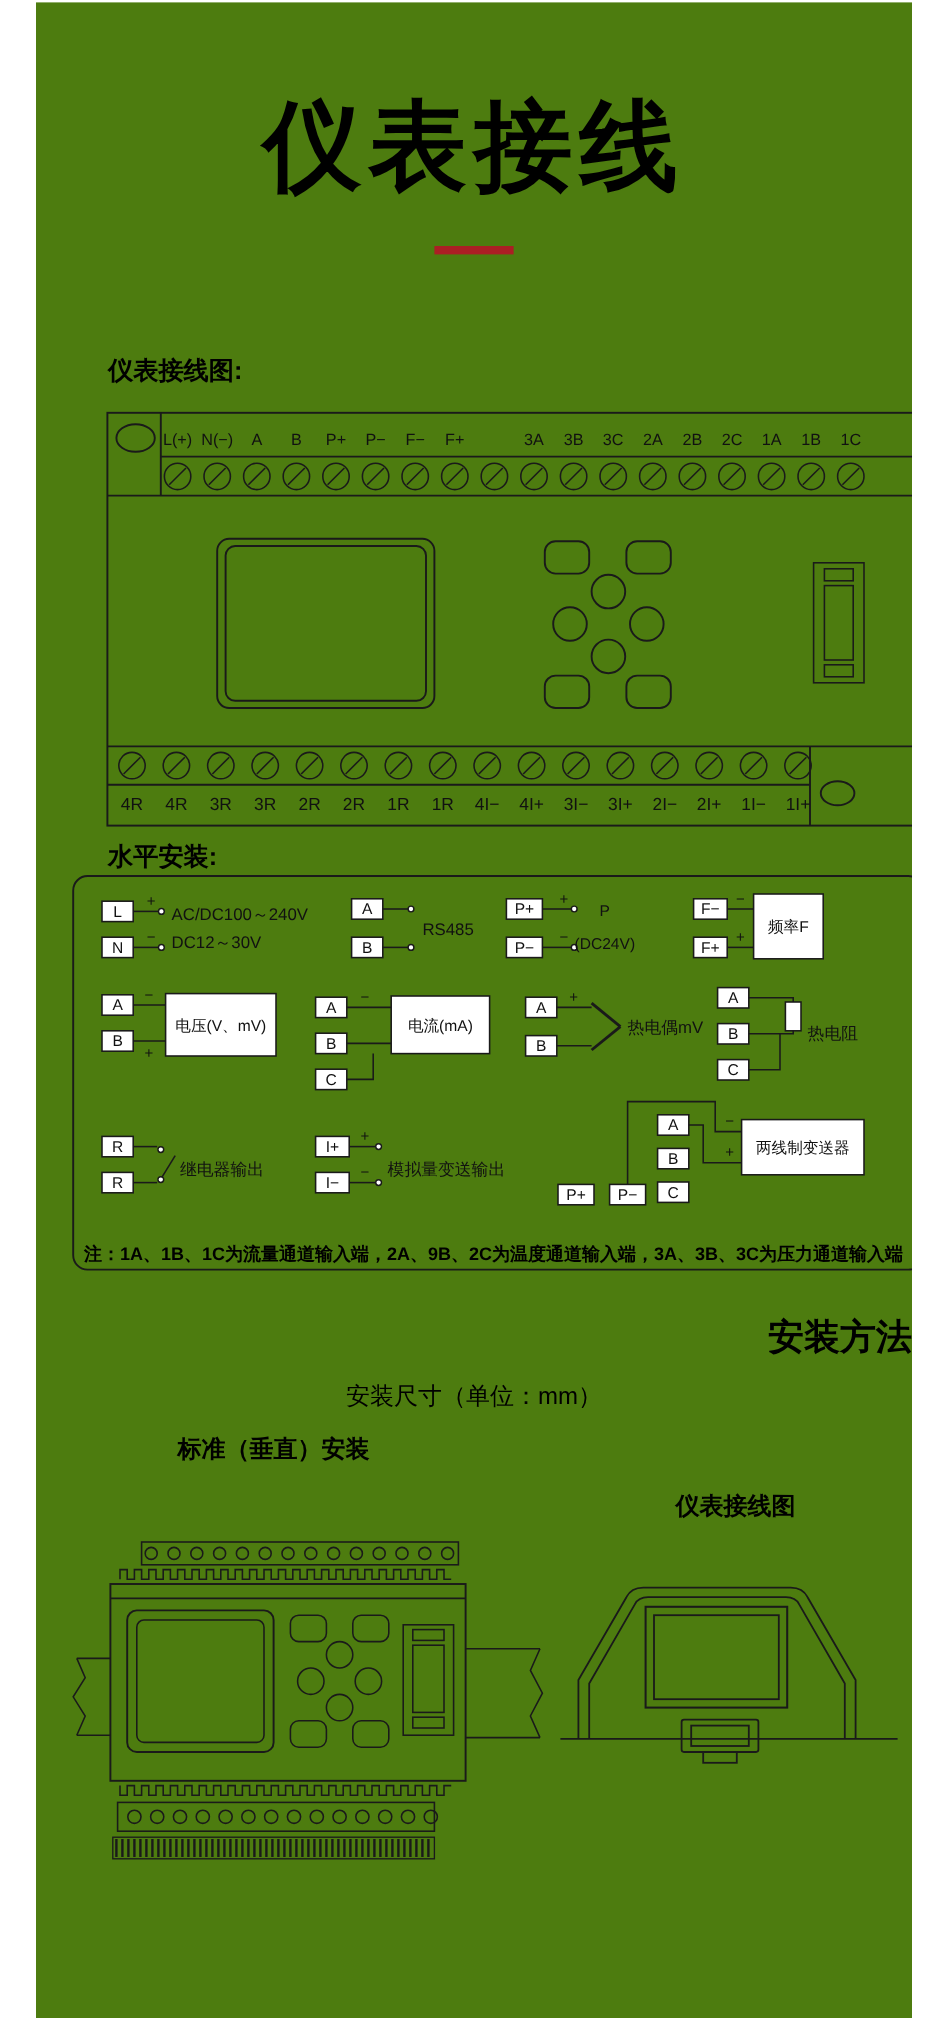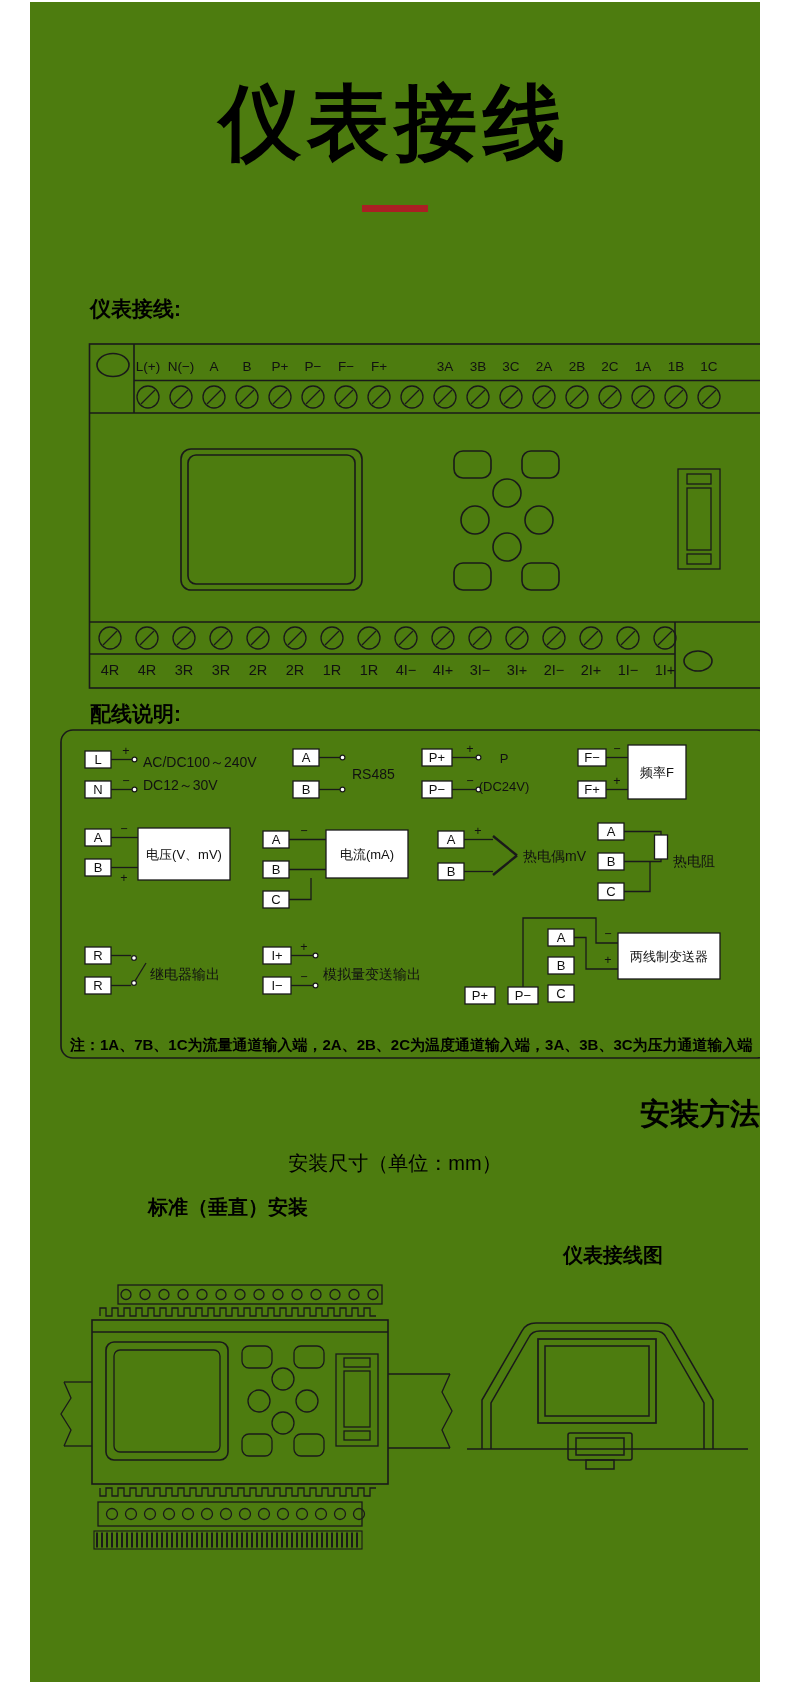--- a/index.html
+++ b/index.html
@@ -30,21 +30,21 @@
   .dot{fill:#fff;stroke:#1a1a1a;stroke-width:1.2}
 </style>
 </head>
 <body>
 
 <div class="page">
 
   <h1 class="title">仪表接线</h1>
   <div class="title-underline"></div>
 
-  <div class="sec-label s1">仪表接线:</div>
+  <div class="sec-label s1">仪表接线图:</div>
 
   <svg style="left:55px;top:338px" width="680" height="352" viewBox="55 338 680 352">
     <defs>
       <g id="screw">
         <circle r="11"></circle>
         <line x1="-7" y1="7" x2="7" y2="-7"></line>
       </g>
     </defs>
     <g class="ln">
       <rect x="59.5" y="342" width="671.5" height="344"></rect>
@@ -147,21 +147,21 @@
       <text class="bl" x="413" y="673">4I+</text>
       <text class="bl" x="450" y="673">3I−</text>
       <text class="bl" x="487" y="673">3I+</text>
       <text class="bl" x="524" y="673">2I−</text>
       <text class="bl" x="561" y="673">2I+</text>
       <text class="bl" x="598" y="673">1I−</text>
       <text class="bl" x="635" y="673">1I+</text>
     </g>
   </svg>
 
-  <div class="sec-label s2">配线说明:</div>
+  <div class="sec-label s2">水平安装:</div>
 
   <svg style="left:28px;top:725px" width="714" height="334" viewBox="28 725 714 334">
     <rect class="ln" x="31" y="728" width="708" height="328" rx="12"></rect>
 
     <g>
       <rect class="tbox" x="55" y="749" width="26" height="17"></rect>
         <text class="wt" x="68" y="762">L</text>
       <rect class="tbox" x="55" y="779" width="26" height="17"></rect>
         <text class="wt" x="68" y="792">N</text>
       <line class="ln2" x1="81" y1="757.5" x2="102" y2="757.5"></line>
@@ -313,21 +313,21 @@
         <text class="wt" x="493" y="998">P−</text>
       <rect class="tbox" x="588" y="931" width="102" height="46"></rect>
       <text class="wt" x="639" y="959" font-size="14">两线制变送器</text>
       <polyline class="ln2" points="588,941 566,941 566,916 493,916 493,985"></polyline>
       <polyline class="ln2" points="544,935.5 556,935.5 556,967 588,967"></polyline>
       <text class="wsign" x="578" y="936">−</text>
       <text class="wsign" x="578" y="962">+</text>
     </g>
   </svg>
 
-  <div class="note">注：1A、7B、1C为流量通道输入端，2A、2B、2C为温度通道输入端，3A、3B、3C为压力通道输入端</div>
+  <div class="note">注：1A、1B、1C为流量通道输入端，2A、9B、2C为温度通道输入端，3A、3B、3C为压力通道输入端</div>
 
   <h2 class="install-title">安装方法</h2>
   <h3 class="install-subtitle">安装尺寸（单位：mm）</h3>
 
   <div class="mount-label v">标准（垂直）安装</div>
   <div class="mount-label h">仪表接线图</div>
 
   <svg style="left:25px;top:1265px" width="400" height="300" viewBox="25 1265 400 300">
     <g fill="none" stroke="#1a1a1a" stroke-width="1.3">
       <g>

